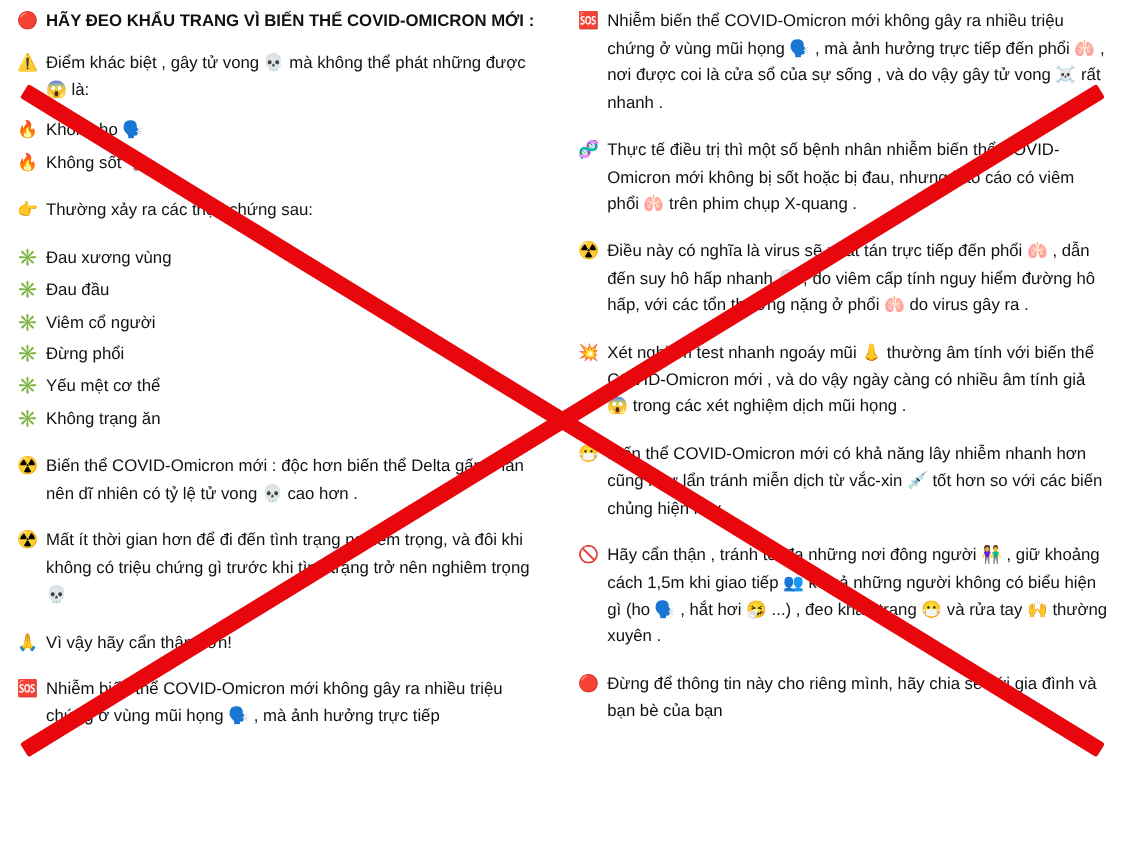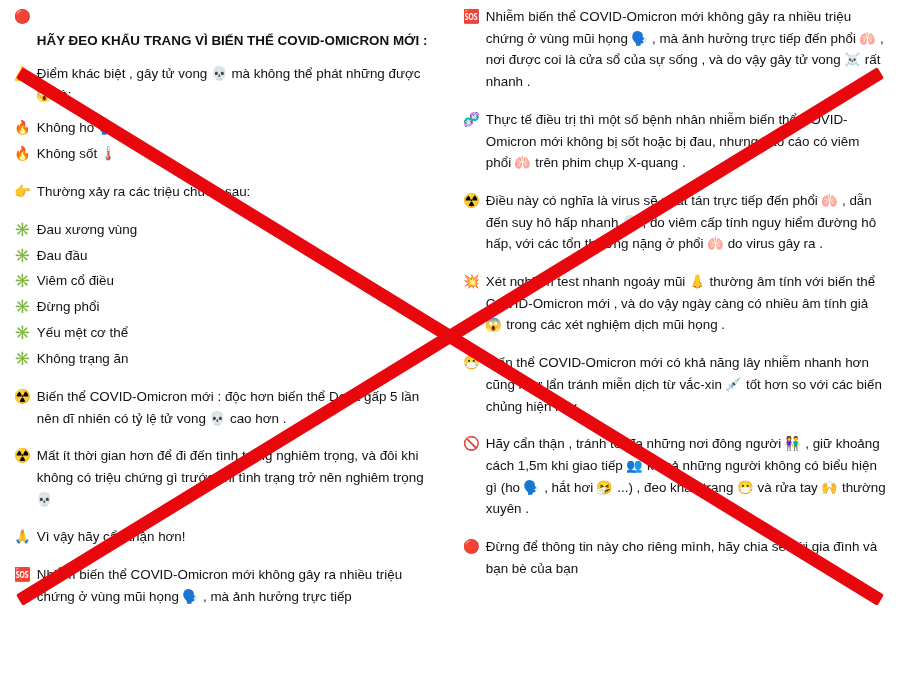--- a/index.html
+++ b/index.html
@@ -53,21 +53,20 @@
   }
   .para .txt {
     flex: 1 1 auto;
     word-wrap: break-word;
   }
   .para.item { margin-bottom: 4px; }
   .para.gap-lg { margin-bottom: 16px; }
   .para.heading .txt {
     font-weight: bold;
     text-transform: uppercase;
-    margin-top: 24px;
   }
 
   
   .cross {
     position: absolute;
     left: 0;
     top: 0;
     width: 900px;
     height: 675px;
     pointer-events: none;
@@ -132,21 +131,21 @@
         <span class="txt">Đau xương vùng</span>
       </div>
 
       <div class="para item">
         <span class="bullet">✳️</span>
         <span class="txt">Đau đầu</span>
       </div>
 
       <div class="para item">
         <span class="bullet">✳️</span>
-        <span class="txt">Viêm cổ điều</span>
+        <span class="txt">Viêm cổ người</span>
       </div>
 
       <div class="para item">
         <span class="bullet">✳️</span>
         <span class="txt">Đừng phổi</span>
       </div>
 
       <div class="para item">
         <span class="bullet">✳️</span>
         <span class="txt">Yếu mệt cơ thể</span>

